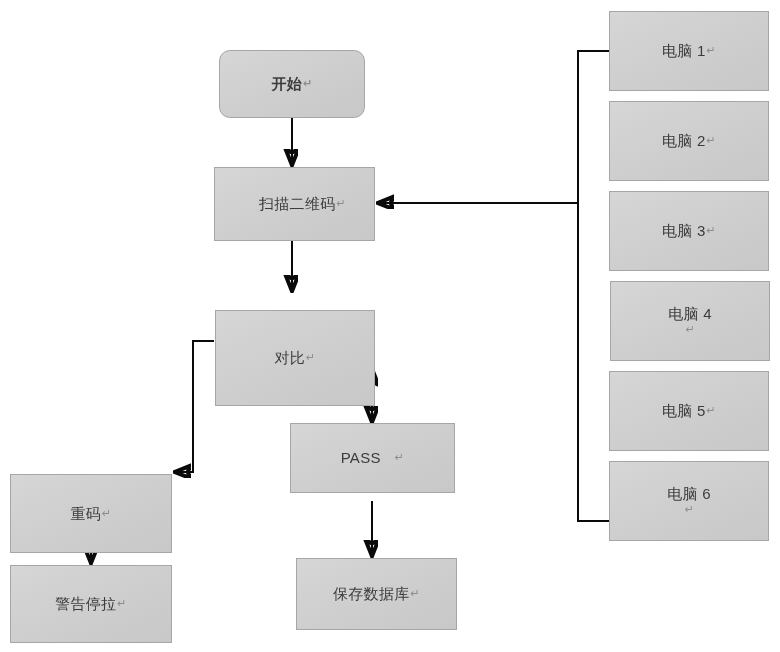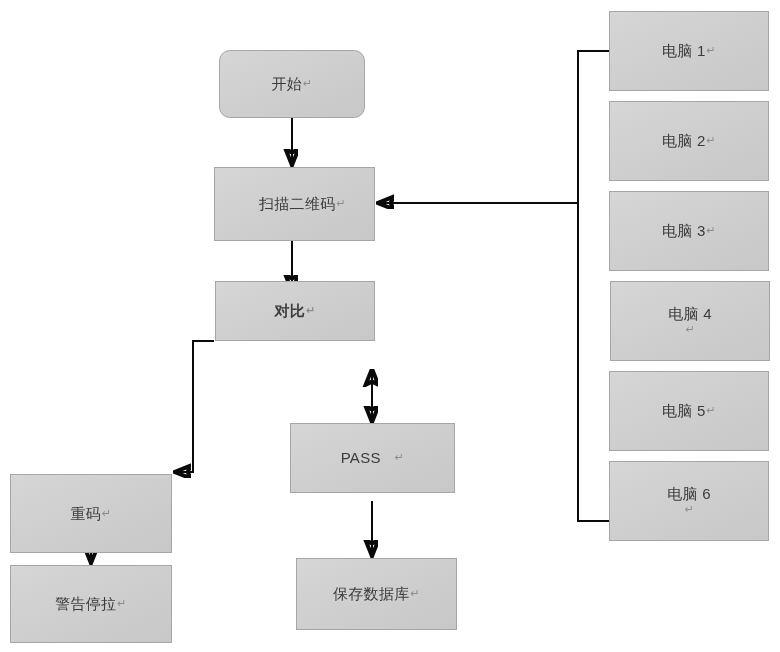--- a/index.html
+++ b/index.html
@@ -86,31 +86,31 @@
 
     <polyline points="214,341 193,341 193,472 176,472" marker-end="url(#arrowEnd)"></polyline>
 
     <line x1="91" y1="509" x2="91" y2="562" marker-end="url(#arrowEnd)"></line>
 
     <polyline points="609,51 578,51 578,521 609,521"></polyline>
 
     <line x1="578" y1="203" x2="379" y2="203" marker-end="url(#arrowEnd)"></line>
   </svg>
 
-  <div class="node rounded" style="left:219px; top:50px; width:146px; height:68px;">
+  <div class="node rounded" style="left:219px; top:50px; width:146px; height:68px;font-weight:bold;">
     <span class="txt">开始</span>
       <span class="pilcrow">↵</span>
   </div>
 
   <div class="node" style="left:214px; top:167px; width:161px; height:74px;padding-left:16px;">
     <span class="txt">扫描二维码</span>
       <span class="pilcrow">↵</span>
   </div>
 
-  <div class="node" style="left:215px; top:281px; width:160px; height:60px;font-weight:bold;">
+  <div class="node" style="left:215px; top:310px; width:160px; height:96px;">
     <span class="txt">对比</span>
       <span class="pilcrow">↵</span>
   </div>
 
   <div class="node" style="left:10px; top:430px; width:162px; height:79px;margin-top:44px;">
     <span class="txt">重码</span>
       <span class="pilcrow">↵</span>
   </div>
 
   <div class="node" style="left:10px; top:565px; width:162px; height:78px;">

